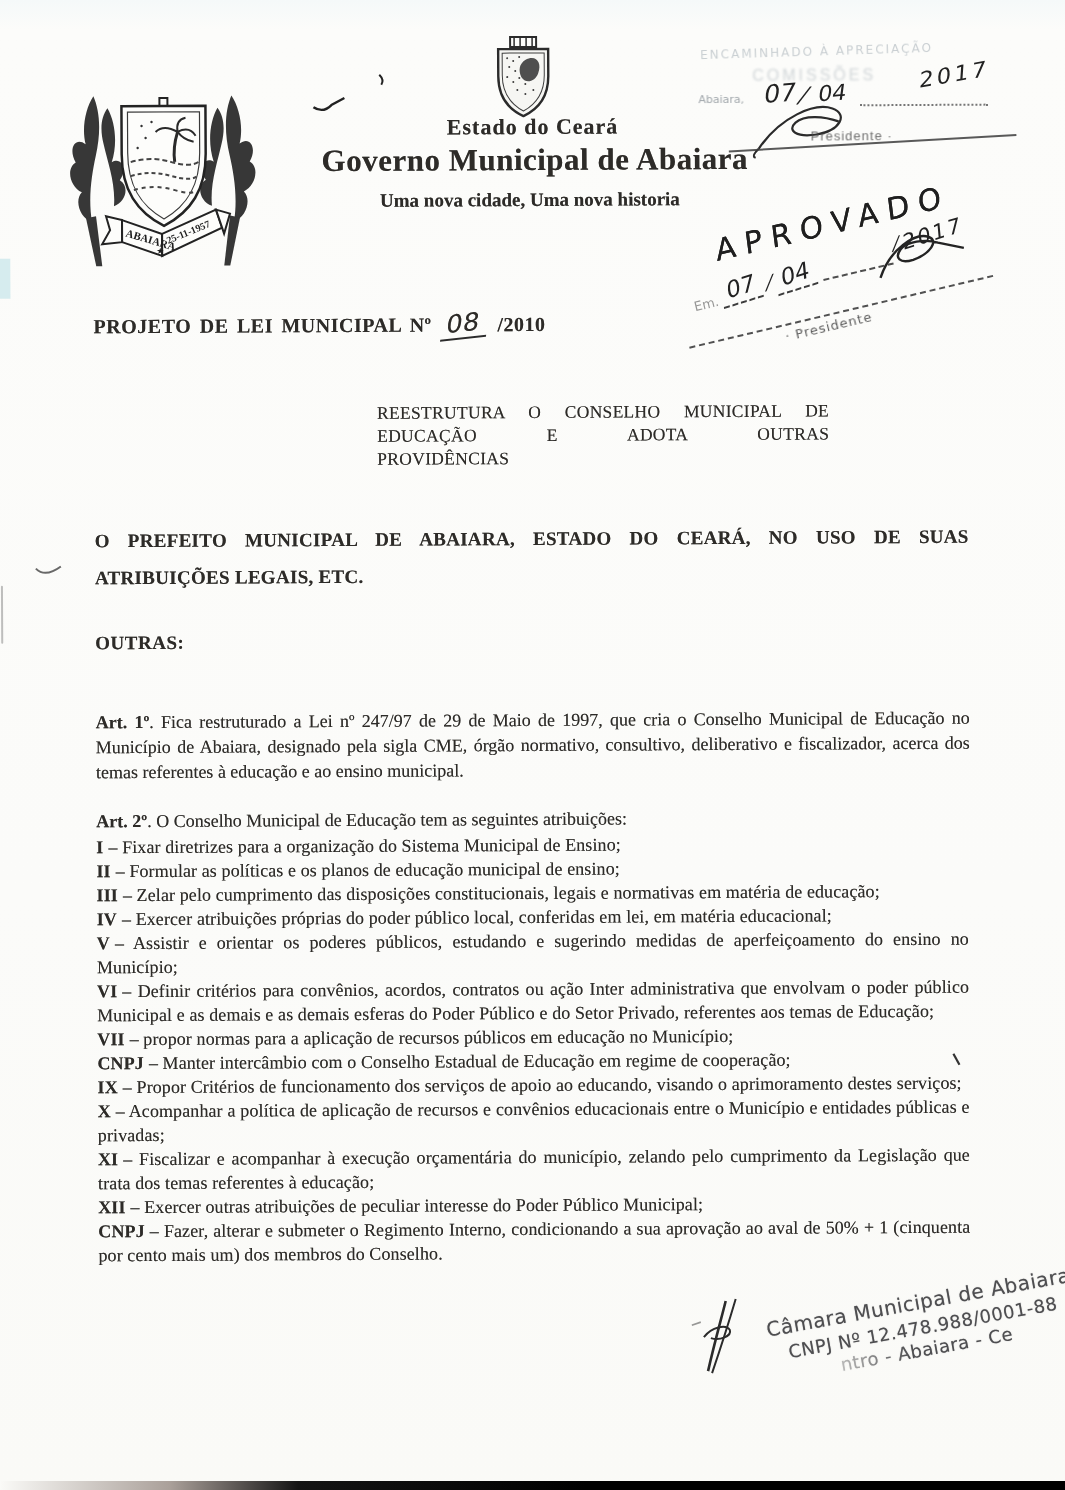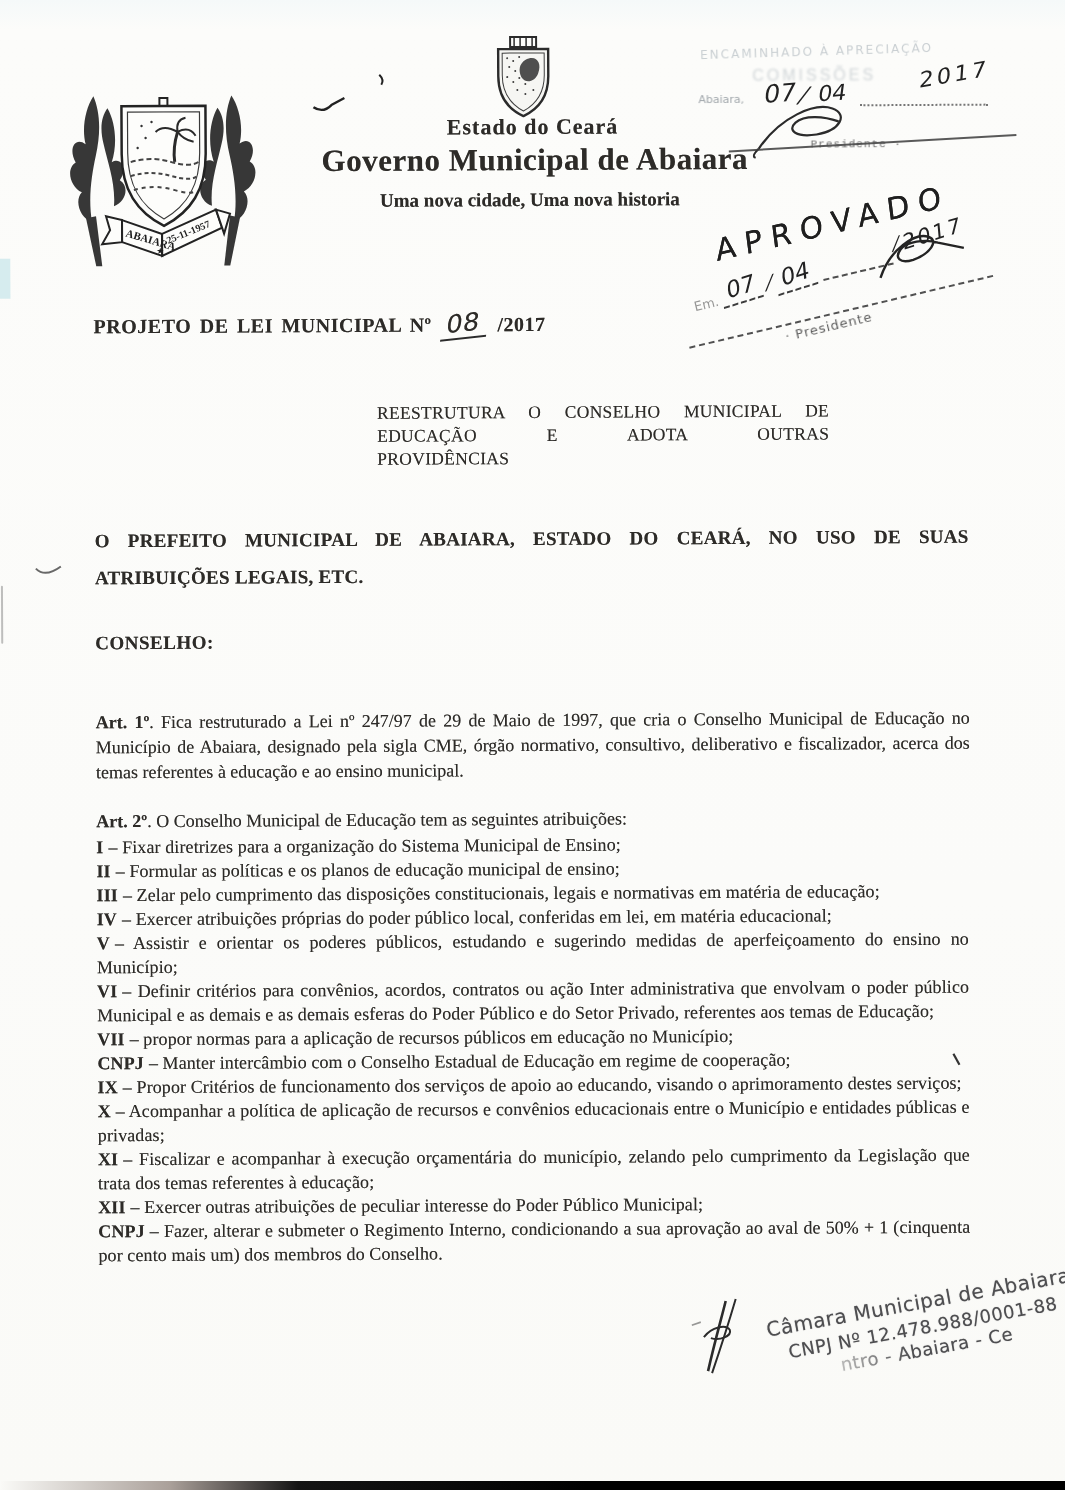--- a/index.html
+++ b/index.html
@@ -24,21 +24,21 @@
   .rs-faint2{position:absolute;left:60px;top:28px;font-family:Liberation Sans, sans-serif;font-size:16px;letter-spacing:3px;color:#5d6f7d;opacity:.28;filter:blur(0.8px);}
   .rs-city{position:absolute;left:6px;top:54px;font-family:"DejaVu Sans",sans-serif;font-size:11px;color:#55606a;opacity:.55;filter:blur(0.4px);}
   .hw{font-family:"DejaVu Sans",sans-serif;color:#222;display:inline-block;transform:skewX(-12deg) rotate(-4deg);}
   .rs-day{position:absolute;left:72px;top:40px;font-size:25px;}
   .rs-slash{position:absolute;left:108px;top:44px;font-size:22px;transform:skewX(-25deg);}
   .rs-month{position:absolute;left:126px;top:42px;font-size:22px;}
   .rs-dots{position:absolute;left:168px;top:66px;width:128px;border-bottom:2px dotted #4a4a4a;opacity:.75;}
   .rs-year{position:absolute;left:228px;top:24px;font-size:22px;transform:skewX(-14deg) rotate(-10deg);letter-spacing:3px;}
   .rs-sigline{position:absolute;left:36px;top:104px;width:288px;border-top:2px solid #3c3c3c;transform:rotate(-3deg);opacity:.85;}
   .rs-sig{position:absolute;left:60px;top:58px;}
-  .rs-role{position:absolute;left:118px;top:100px;font-family:Liberation Mono, monospace;font-size:11px;color:#4c4c4c;opacity:.8;letter-spacing:1px;filter:blur(0.3px);}
+  .rs-role{position:absolute;left:118px;top:90px;font-family:Liberation Sans, sans-serif;font-size:13px;color:#4c4c4c;opacity:.8;letter-spacing:1px;filter:blur(0.3px);}
   
   .approval{position:absolute;left:700px;top:233px;width:330px;height:140px;transform:rotate(-13deg);transform-origin:30px 90px;}
   .ap-word{margin-left:34px;font-family:"DejaVu Sans",sans-serif;font-size:30px;letter-spacing:9px;color:#1f1f1f;transform:skewX(-6deg);text-shadow:0 0 0.5px #1f1f1f;}
   .ap-row{display:flex;align-items:flex-end;margin-top:10px;margin-left:0;}
   .ap-prefix{font-family:"DejaVu Sans",sans-serif;font-size:13px;color:#555;opacity:.6;margin-right:6px;}
   .ap-day,.ap-month{font-size:23px;border-bottom:2px dashed #3c3c3c;padding:0 8px 2px 4px;}
   .ap-sep{font-size:19px;margin:0 4px 4px 4px;transform:skewX(-22deg);}
   .ap-dashline{width:72px;border-bottom:2px dashed #3c3c3c;margin:0 4px 3px 4px;opacity:.9;}
   .ap-yearwrap{transform:translateY(-12px);}
   .ap-yearsep{font-size:18px;transform:skewX(-22deg);}
@@ -180,35 +180,35 @@
         <path d="M4 38 C20 12 48 2 60 9 C70 15 58 26 40 28 C26 29 22 22 30 15 C38 9 56 10 68 17 L92 28" fill="none" stroke="#242424" stroke-width="2.4"></path>
       </svg>
       <div class="ap-roleline">
         <span class="ap-role">· Presidente</span>
       </div>
     </div>
 
     <div class="title-row print">
       <span>PROJETO DE LEI MUNICIPAL Nº</span>
       <span class="title-num">08</span>
-      <span>/2017</span>
+      <span>/2010</span>
     </div>
 
     <div class="summary print">
       <div class="jline">REESTRUTURA O CONSELHO MUNICIPAL DE</div>
       <div class="jline">EDUCAÇÃO E ADOTA OUTRAS</div>
       <div class="last">PROVIDÊNCIAS</div>
     </div>
 
     <div class="preamble print">
       <div class="jline">O PREFEITO MUNICIPAL DE ABAIARA, ESTADO DO CEARÁ, NO USO DE SUAS</div>
       <div>ATRIBUIÇÕES LEGAIS, ETC.</div>
     </div>
 
-    <div class="projeta print">CONSELHO:</div>
+    <div class="projeta print">OUTRAS:</div>
 
     <p class="article art1 print"><span class="art-label">Art. 1º</span><span>. Fica restruturado a Lei nº 247/97 de 29 de Maio de 1997, que cria o Conselho Municipal de Educação no Município de Abaiara, designado pela sigla CME, órgão normativo, consultivo, deliberativo e fiscalizador, acerca dos temas referentes à educação e ao ensino municipal.</span></p>
 
     <p class="article art2 print"><span class="art-label">Art. 2º</span><span>. O Conselho Municipal de Educação tem as seguintes atribuições:</span></p>
 
     <div class="attr-list print">
       <p class="attr-item"><span class="attr-num">I</span><span>– Fixar diretrizes para a organização do Sistema Municipal de Ensino;</span></p>
 
       <p class="attr-item"><span class="attr-num">II</span><span>– Formular as políticas e os planos de educação municipal de ensino;</span></p>
 

